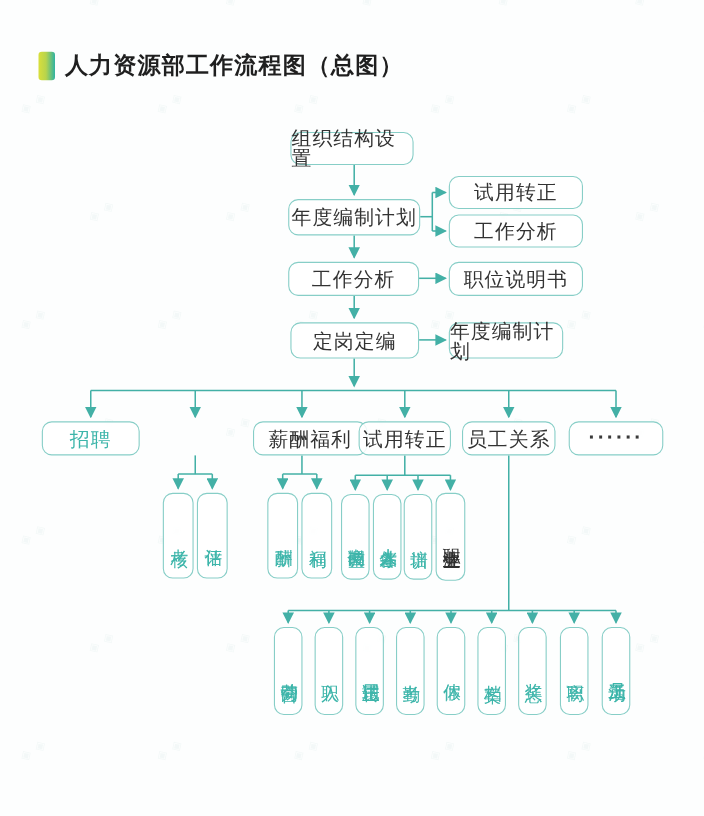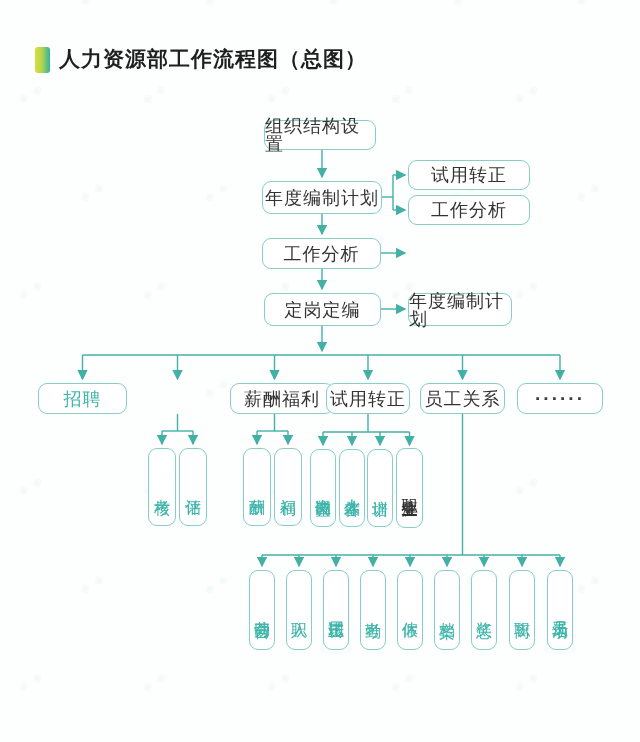--- a/index.html
+++ b/index.html
@@ -153,20 +153,21 @@
     </g>
   </svg>
 
   <div class="node" style="left:264px;top:120px;width:112px;height:30px;">组织结构设置</div>
   <div class="node" style="left:262px;top:181px;width:120px;height:33px;">年度编制计划</div>
   <div class="node" style="left:264px;top:293px;width:117px;height:33px;">定岗定编</div>
   <div class="node" style="left:262px;top:238px;width:119px;height:31px;">工作分析</div>
 
   <div class="node" style="left:408px;top:160px;width:122px;height:30px;">试用转正</div>
   <div class="node" style="left:408px;top:195px;width:122px;height:30px;">工作分析</div>
+  <div class="node" style="left:408px;top:238px;width:122px;height:31px;">职位说明书</div>
   <div class="node" style="left:408px;top:293px;width:104px;height:33px;">年度编制计划</div>
 
   <div class="node teal" style="left:38px;top:383px;width:89px;height:31px;">招聘</div>
   <div class="node" style="left:230px;top:383px;width:104px;height:31px;">薪酬福利</div>
   <div class="node" style="left:326px;top:383px;width:84px;height:31px;">试用转正</div>
   <div class="node" style="left:420px;top:383px;width:85px;height:31px;">员工关系</div>
   <div class="node dots" style="left:517px;top:383px;width:86px;height:31px;">······</div>
 
   <div class="node v" style="left:148px;top:448px;width:28px;height:78px;">考核</div>
   <div class="node v" style="left:179px;top:448px;width:28px;height:78px;">评估</div>

